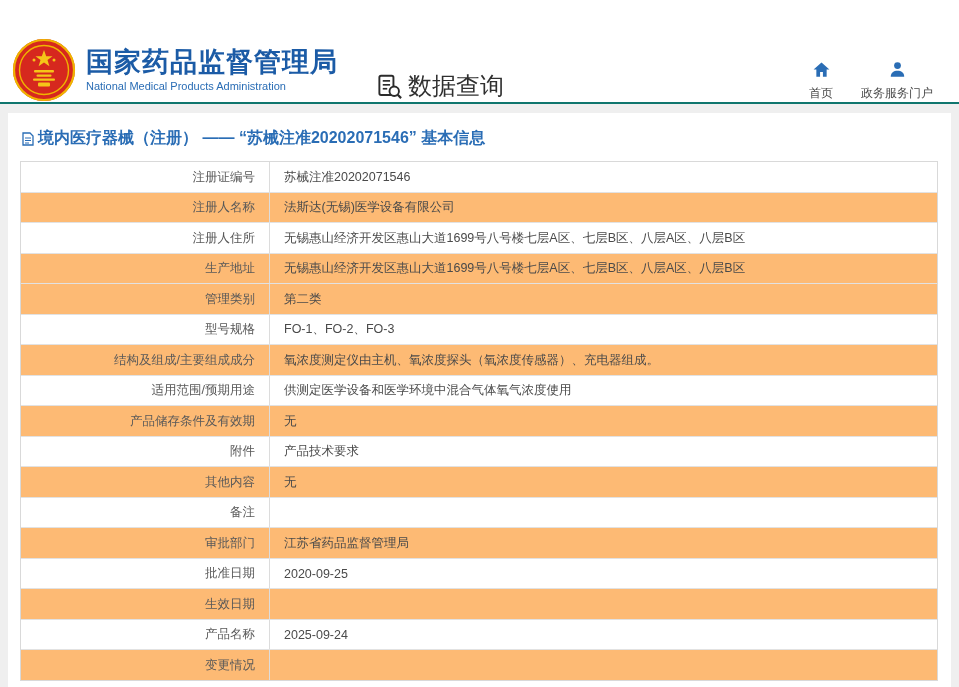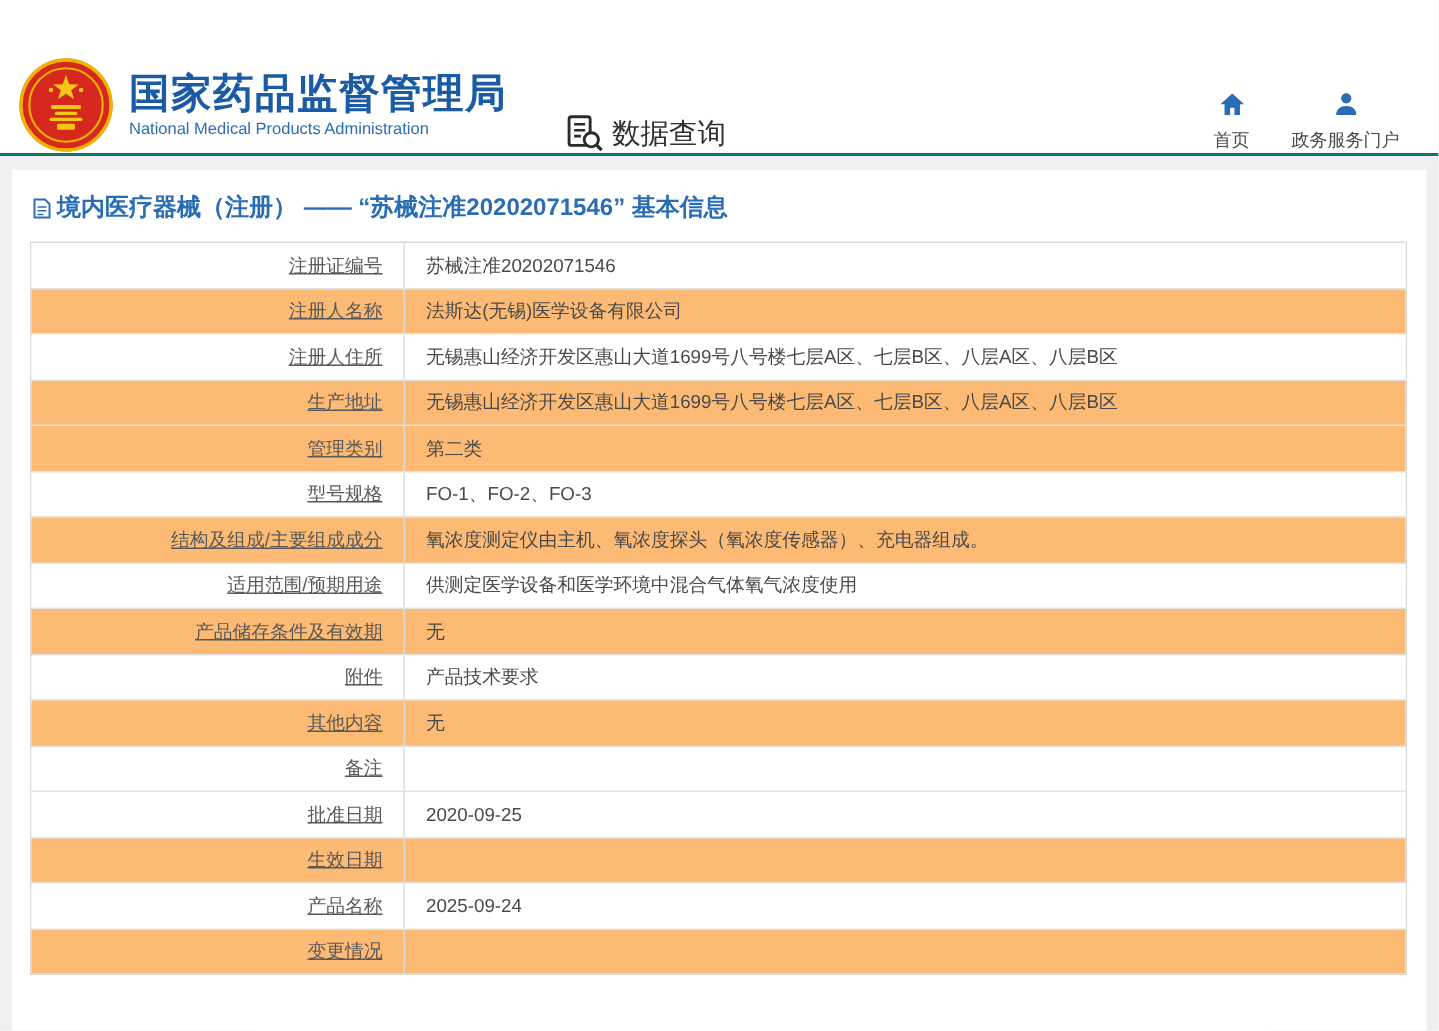--- a/index.html
+++ b/index.html
@@ -35,21 +35,21 @@
     margin-top: 3px;
   }
   .data-query {
     display: flex;
     align-items: center;
     margin-left: 38px;
     cursor: pointer;
   }
   .data-query svg { width: 27px; height: 27px; }
   .data-query-label {
-    font-size: 19px;
+    font-size: 24px;
     color: #2f2f2f;
     margin-left: 5px;
   }
   .header-nav {
     margin-left: auto;
     display: flex;
     gap: 28px;
   }
   .nav-item {
     display: flex;
@@ -101,21 +101,20 @@
     width: 249px;
     flex: 0 0 auto;
     text-align: right;
     padding: 6.5px 14px 6px 8px;
     font-size: 12.5px;
     color: #595959;
     border-right: 1px solid #dcdcdc;
     display: flex;
     justify-content: flex-end;
     align-items: center;
-    text-decoration: underline;
   }
   .cell-value {
     flex: 1;
     padding: 6.5px 10px 6px 14px;
     font-size: 12.5px;
     color: #4a4a4a;
     display: flex;
     align-items: center;
   }
 </style>
@@ -226,20 +225,24 @@
       <div class="cell-value">产品技术要求</div>
     </div>
       <div class="trow alt" style="">
       <div class="cell-label">其他内容</div>
       <div class="cell-value">无</div>
     </div>
       <div class="trow" style="">
       <div class="cell-label">备注</div>
       <div class="cell-value"></div>
     </div>
+      <div class="trow alt" style="">
+      <div class="cell-label">审批部门</div>
+      <div class="cell-value">江苏省药品监督管理局</div>
+    </div>
       <div class="trow" style="">
       <div class="cell-label">批准日期</div>
       <div class="cell-value">2020-09-25</div>
     </div>
       <div class="trow alt" style="">
       <div class="cell-label">生效日期</div>
       <div class="cell-value"></div>
     </div>
       <div class="trow" style="">
       <div class="cell-label">产品名称</div>

